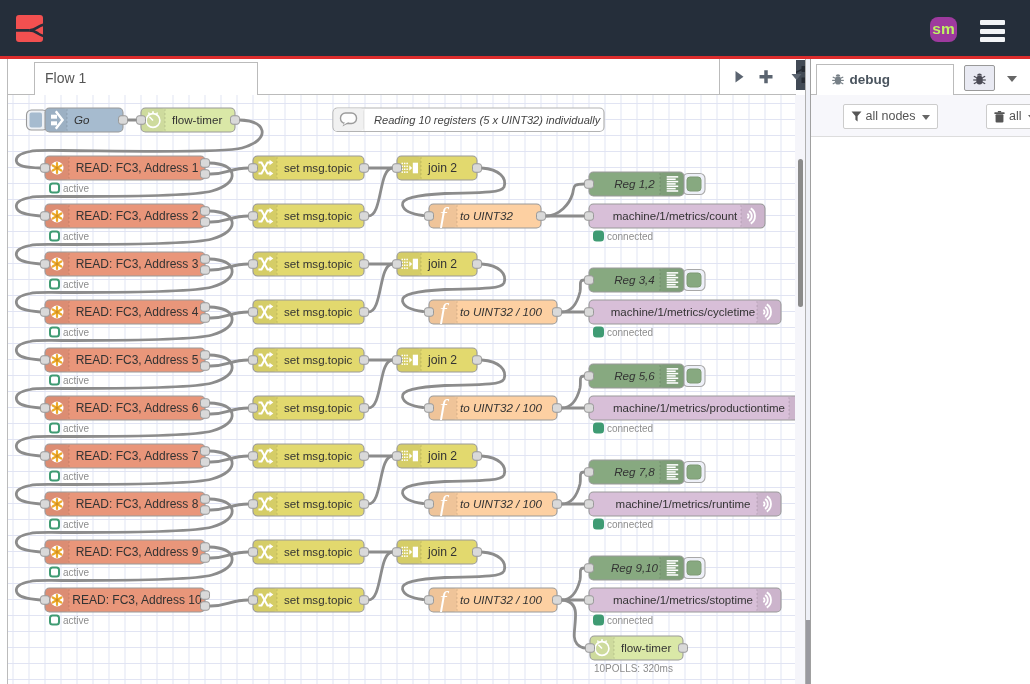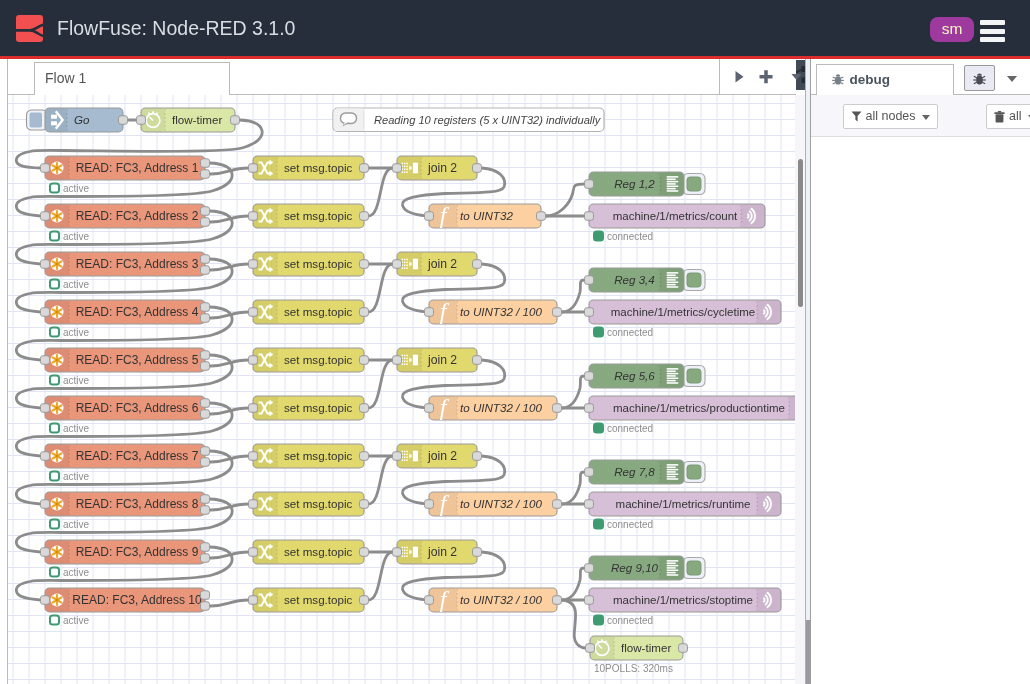--- a/index.html
+++ b/index.html
@@ -4,25 +4,25 @@
 html,body { width:1030px; height:684px; overflow:hidden; font-family:"Liberation Sans",sans-serif; background:#fff; }
 #page { position:relative; width:1030px; height:684px; }
 .abs { position:absolute; }
 #header { left:0; top:0; width:1030px; height:56px; background:#252e3a; }
 #redline { left:0; top:56px; width:1030px; height:3px; background:#dd2c2c; }
 #logo { left:16px; top:15px; width:27px; height:27px; background:#f25050; border-radius:3px; overflow:hidden; }
 #title { left:57px; top:17px; color:#d9dee3; font-size:19.5px; }
 #deploy { left:772px; top:16px; width:132px; height:30px; background:#414955; border-radius:3px;margin-top:44px; }
 #deploy .txt { position:absolute; left:50px; top:6px; font-size:15px; color:#8b949e; }
 #deploy .caret { position:absolute; left:112px; top:13px; width:0; height:0; border-left:5px solid transparent; border-right:5px solid transparent; border-top:6px solid #757d88; }
-#avatar { left:930px; top:17px; width:44px; height:25px; background:#9e3a9e; border-radius:8px; color:#fef9c3; font-size:15.5px; font-weight:normal; text-align:center; line-height:24px; }
+#avatar { left:930px; top:17px; width:27px; height:25px; background:#9e3a9e; border-radius:8px; color:#bef264; font-size:15.5px; font-weight:bold; text-align:center; line-height:24px; }
 #burger div { width:25px; height:5.2px; background:#f2f4f6; border-radius:1px; margin-bottom:3.4px; }
 #leftstrip { left:0; top:59px; width:8px; height:625px; background:#fff; border-right:1px solid #bbb; }
 #tabbar { left:8px; top:59px; width:788px; height:36px; background:#fff; border-bottom:1px solid #bbb; }
-#tab1 { position:absolute; left:26px; top:3px; width:196px; height:33px; background:#fff; border:1px solid #bbb; border-bottom:none; }
+#tab1 { position:absolute; left:26px; top:3px; width:224px; height:33px; background:#fff; border:1px solid #bbb; border-bottom:none; }
 #tab1 span { position:absolute; left:10px; top:7px; font-size:14px; color:#555; }
 #wstools { position:absolute; left:711px; top:0px; width:77px; height:35px; border-left:1px solid #bbb; }
 #canvas { left:8px; top:95px; width:787px; height:589px; }
 #scrolltrack { left:795px; top:95px; width:9.5px; height:589px; background:#f5f5fa; }
 #thumb1 { position:absolute; left:2.5px; top:64px; width:5px; height:148px; background:#8a8a8a; border-radius:3px; }
 #thumb2 { position:absolute; left:10px; top:525px; width:4.5px; height:64px; background:#9a9aa0; }
 #sep { left:804.5px; top:59px; width:6px; height:625px; background:#eef0f7; border-left:1px solid #b0b0b0; border-right:1px solid #a0a0a0; }
 #sidebar { left:810.5px; top:59px; width:219.5px; height:625px; background:#fff; }
 #sbtabs { position:absolute; left:0; top:0; width:255px; height:36px; background:#fff; border-bottom:1px solid #bbb; }
 #dtab { position:absolute; left:5px; top:5px; width:138px; height:31px; background:#fff; border:1px solid #bbb; border-bottom:none; }
@@ -42,21 +42,20 @@
 <div id="page">
 <div id="header" class="abs"></div>
 <div id="redline" class="abs"></div>
 <div id="logo" class="abs"><svg width="29" height="27" viewBox="-2 0 29 27">
         <g stroke="#252e3a" stroke-width="2.7" fill="none">
           <path d="M -2 15.3 H 11.5"></path>
           <path d="M 11.5 15.3 C 16 15.3 17.5 13.8 20 12.1 C 22.5 10.4 24 9.4 28 9.4"></path>
           <path d="M 11.5 15.3 C 16 15.3 17.5 16.8 20 18.5 C 22.5 20.2 24 21.2 28 21.2"></path>
         </g>
       </svg></div>
-<div id="title" class="abs">FlowFuse: Node-RED 3.1.0</div>
 <div id="deploy" class="abs">
       <svg style="position:absolute;left:13px;top:6px" width="30" height="18" viewBox="0 0 30 18">
         <g fill="#252a33">
           <rect x="0" y="6.5" width="8.5" height="5.5" rx="0.5"></rect>
           <rect x="16.5" y="0" width="9.5" height="6" rx="0.5"></rect>
           <rect x="16.5" y="11.5" width="9.5" height="5.5" rx="0.5"></rect>
           <line x1="7" y1="8.5" x2="18" y2="2.8" stroke="#252a33" stroke-width="1.5"></line>
         </g>
       </svg>
       <div class="txt">Deploy</div>

